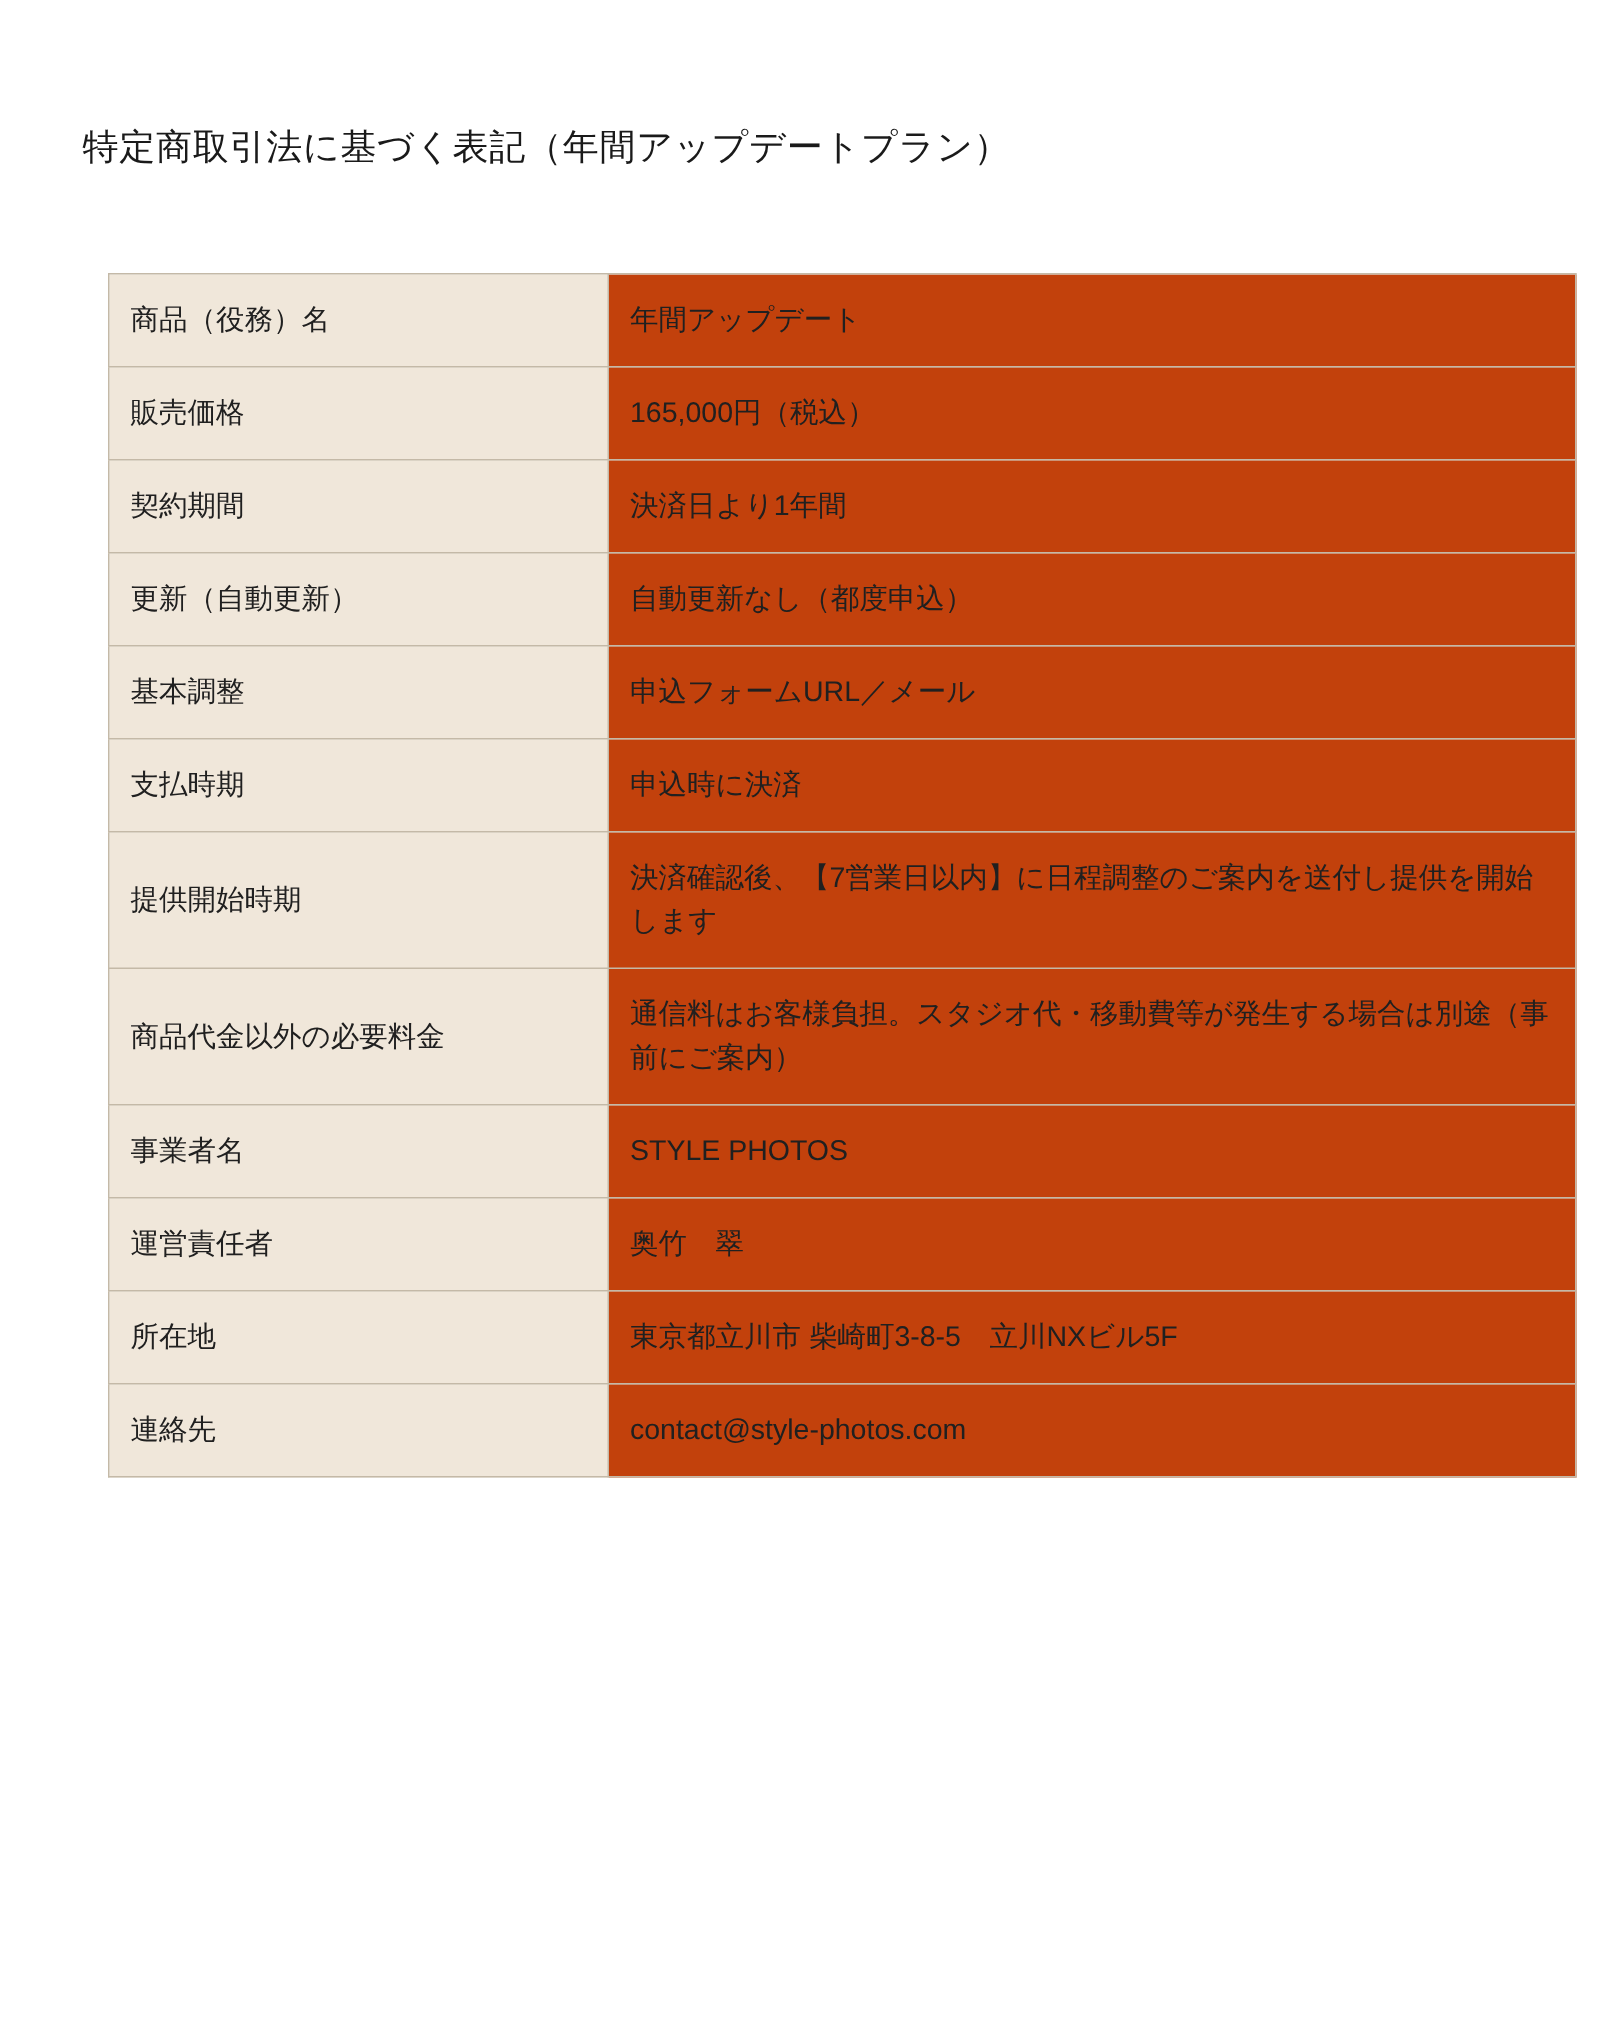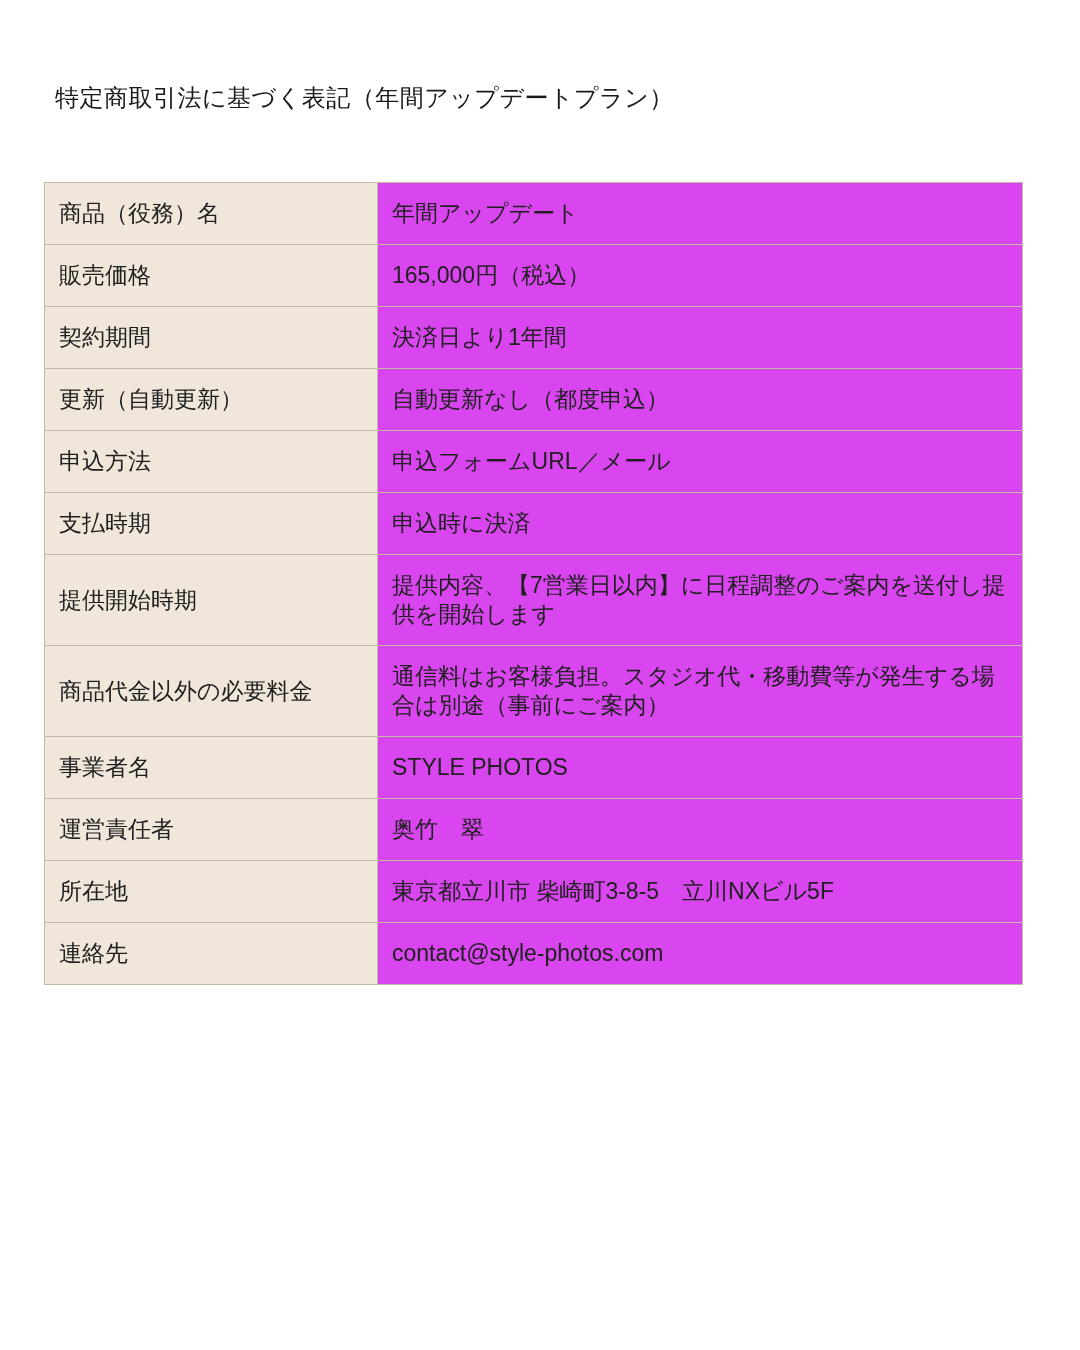--- a/index.html
+++ b/index.html
@@ -21,44 +21,44 @@
     top: 82px;
     margin: 0;
     font-size: 24px;
     font-weight: 400;
     letter-spacing: 0.5px;
     color: #1a1a1a;
     white-space: nowrap;
   }
   table.disclosure-table {
     position: absolute;
-    left: 44px;
+    left: 72px;
     top: 182px;
     width: 979px;
     border-collapse: collapse;
     table-layout: fixed;
-    font-size: 23px;
+    font-size: 19px;
   }
   table.disclosure-table th,
   table.disclosure-table td {
     border: 1px solid #c4b9a7;
     vertical-align: middle;
     line-height: 29px;
     padding: 16px 12px 16px 14px;
     font-weight: 400;
     text-align: left;
     color: #202020;
     word-break: break-word;
   }
   table.disclosure-table th {
     width: 306px;
     background: #f0e7da;
   }
   table.disclosure-table td {
-    background: #d946ef;
+    background: #c2410c;
     margin-top: 13px;
   }
 </style>
 </head>
 <body>
 
 <div class="page">
   <h1 class="page-title">特定商取引法に基づく表記（年間アップデートプラン）</h1>
 
   <table class="disclosure-table">
@@ -74,30 +74,30 @@
         </tr>
         <tr>
           <th>契約期間</th>
           <td>決済日より1年間</td>
         </tr>
         <tr>
           <th>更新（自動更新）</th>
           <td>自動更新なし（都度申込）</td>
         </tr>
         <tr>
-          <th>申込方法</th>
+          <th>基本調整</th>
           <td>申込フォームURL／メール</td>
         </tr>
         <tr>
           <th>支払時期</th>
           <td>申込時に決済</td>
         </tr>
         <tr>
           <th>提供開始時期</th>
-          <td>提供内容、【7営業日以内】に日程調整のご案内を送付し提供を開始します</td>
+          <td>決済確認後、【7営業日以内】に日程調整のご案内を送付し提供を開始します</td>
         </tr>
         <tr>
           <th>商品代金以外の必要料金</th>
           <td>通信料はお客様負担。スタジオ代・移動費等が発生する場合は別途（事前にご案内）</td>
         </tr>
         <tr>
           <th>事業者名</th>
           <td>STYLE PHOTOS</td>
         </tr>
         <tr>

